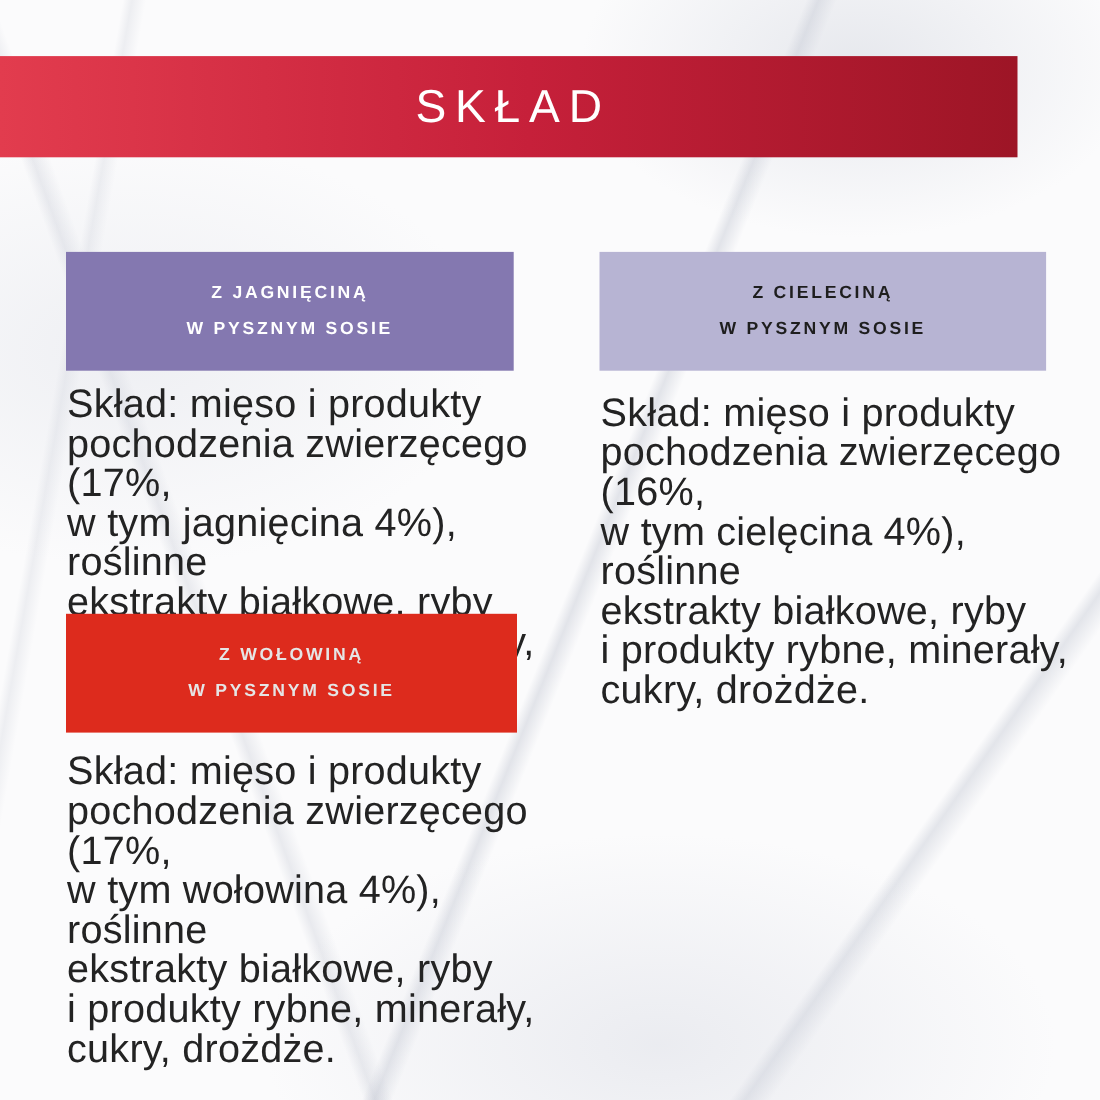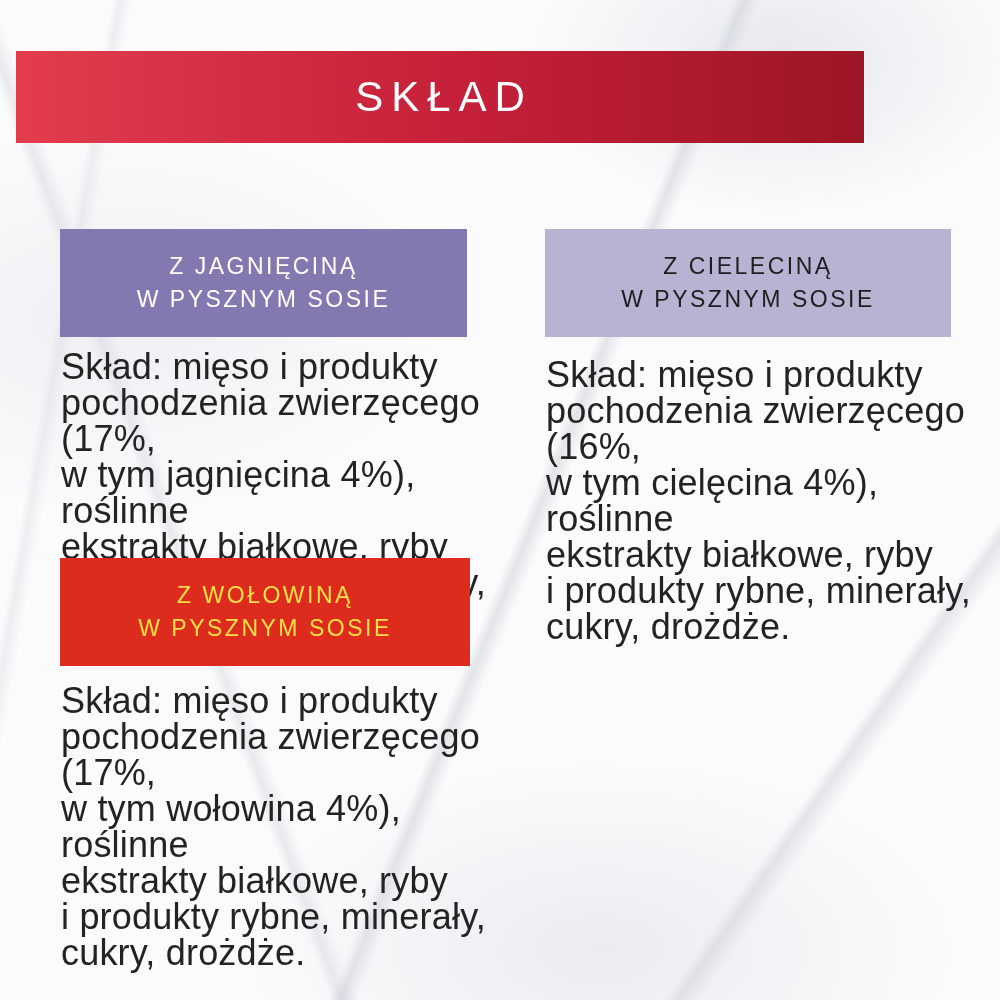--- a/index.html
+++ b/index.html
@@ -16,36 +16,36 @@
       radial-gradient(ellipse 420px 260px at 78% 6%, rgba(205,209,219,0.45), rgba(205,209,219,0) 60%),
       radial-gradient(ellipse 500px 300px at 12% 32%, rgba(214,217,226,0.35), rgba(214,217,226,0) 65%),
       radial-gradient(ellipse 600px 320px at 60% 95%, rgba(210,213,223,0.4), rgba(210,213,223,0) 60%),
       linear-gradient(112deg, rgba(185,190,203,0) 52.2%, rgba(185,190,203,0.38) 53%, rgba(185,190,203,0) 54.2%),
       linear-gradient(70deg, rgba(190,194,206,0) 24.2%, rgba(190,194,206,0.3) 25%, rgba(190,194,206,0) 26.2%),
       linear-gradient(125deg, rgba(180,186,200,0) 80.2%, rgba(180,186,200,0.34) 81%, rgba(180,186,200,0) 82.4%),
       linear-gradient(100deg, rgba(200,204,214,0) 9.5%, rgba(200,204,214,0.28) 10.2%, rgba(200,204,214,0) 11.3%);
   }
   
   .band{
-    position:absolute;left:16px;top:51px;width:848px;height:92px;
+    position:absolute;left:0;top:51px;width:925px;height:92px;
     display:flex;align-items:center;justify-content:center;
     background:linear-gradient(90deg,#e23c4e 0%,#c6203a 52%,#9d1526 100%);
   }
   .band h1{
     margin:0;color:#ffffff;font-size:42px;font-weight:500;
     letter-spacing:8px;padding-left:8px; 
     white-space:pre-line;
   }
   
   .variant-box{
     position:absolute;display:flex;align-items:center;justify-content:center;
     text-align:center;height:108px;
   }
   .variant-box .variant-title{
-    font-size:23px;font-weight:400;letter-spacing:2.5px;line-height:33px;
+    font-size:16px;font-weight:700;letter-spacing:2.5px;line-height:33px;
     white-space:pre-line;
   }
   .box-lamb{left:60px;top:229px;width:407px;}
   .box-veal{left:545px;top:229px;width:406px;}
   .box-beef{left:60px;top:558px;width:410px;}
   
   .ingredients{
     position:absolute;margin:0;width:460px;
     font-size:36px;line-height:36px;font-weight:400;
     color:#232323;letter-spacing:0.2px;white-space:pre-line;
@@ -78,21 +78,21 @@
     <span class="variant-title">Z CIELECINĄ
 W PYSZNYM SOSIE</span>
   </div>
   <p class="ingredients ing-veal">Skład: mięso i produkty
 pochodzenia zwierzęcego (16%,
 w tym cielęcina 4%), roślinne
 ekstrakty białkowe, ryby
 i produkty rybne, minerały,
 cukry, drożdże.</p>
 
-  <div class="variant-box box-beef" style="background-color: rgb(221, 43, 29); color: #fde047;">
+  <div class="variant-box box-beef" style="background-color: rgb(221, 43, 29); color: #e5e5e5;">
     <span class="variant-title">Z WOŁOWINĄ
 W PYSZNYM SOSIE</span>
   </div>
   <p class="ingredients ing-beef">Skład: mięso i produkty
 pochodzenia zwierzęcego (17%,
 w tym wołowina 4%), roślinne
 ekstrakty białkowe, ryby
 i produkty rybne, minerały,
 cukry, drożdże.</p>
 

